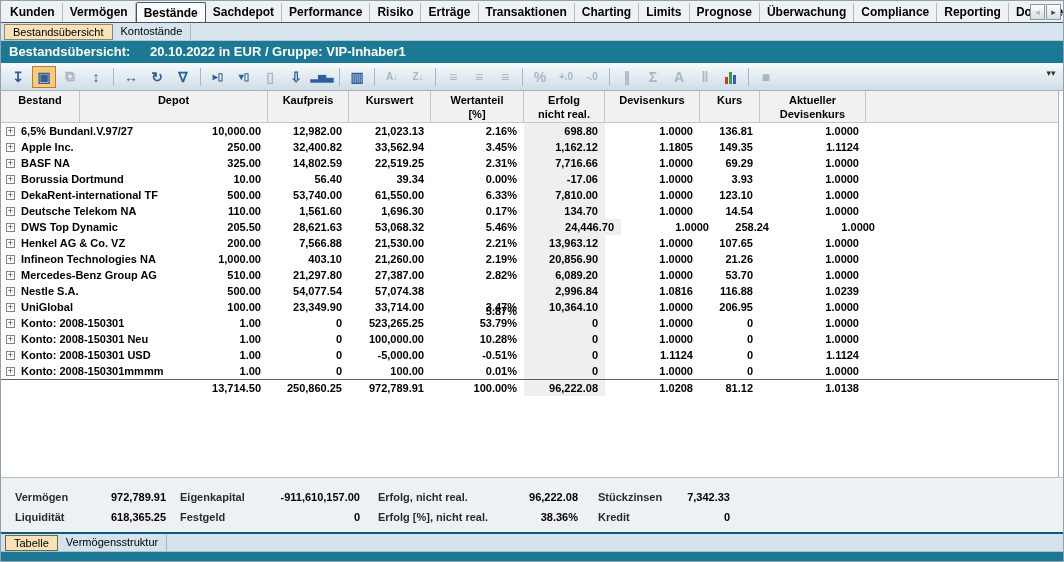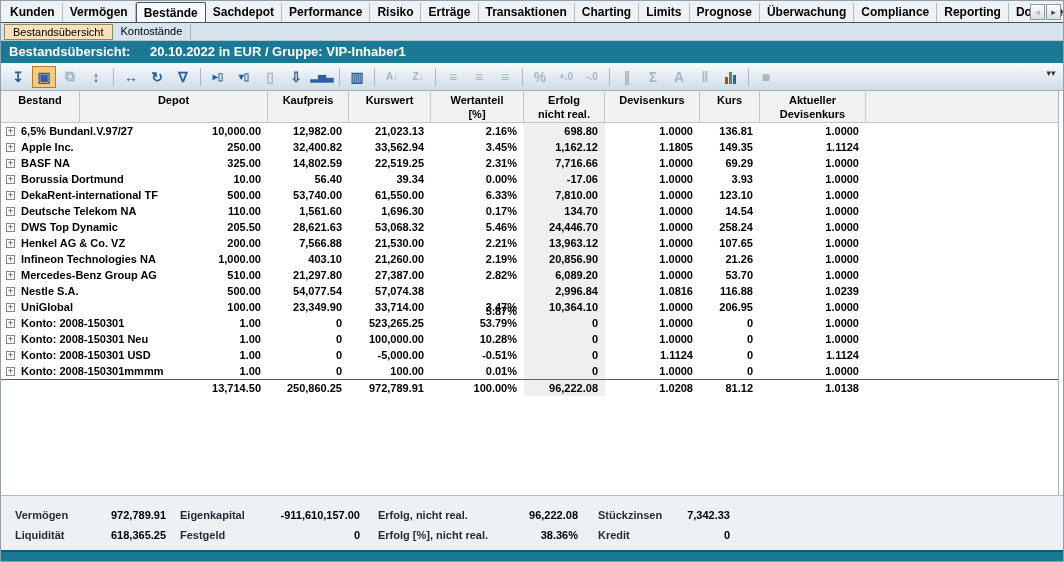--- a/index.html
+++ b/index.html
@@ -275,21 +275,21 @@
         </div>
         <div class="tr">
           <div class="td depot" style="width: 188px;">
             <span class="expander">+</span>
             <span class="pname">DWS Top Dynamic</span>
           </div>
           <div class="td" style="width: 79px;">205.50</div>
           <div class="td" style="width: 81px;">28,621.63</div>
           <div class="td" style="width: 82px;">53,068.32</div>
           <div class="td" style="width: 93px;">5.46%</div>
-          <div class="td shade" style="width: 81px;">24,446.70</div>
+          <div class="td shade" style="width: 97px;">24,446.70</div>
           <div class="td" style="width: 95px;">1.0000</div>
           <div class="td" style="width: 60px;">258.24</div>
           <div class="td" style="width: 106px;">1.0000</div>
         </div>
         <div class="tr">
           <div class="td depot" style="width: 188px;">
             <span class="expander">+</span>
             <span class="pname">Henkel AG &amp; Co. VZ</span>
           </div>
           <div class="td" style="width: 79px;">200.00</div>
@@ -451,17 +451,21 @@
         <span class="slabel" style="width: 135px;">Erfolg [%], nicht real.</span>
         <span class="svalue" style="width: 65px;">38.36%</span>
         <span style="width: 20px;"></span>
         <span class="slabel" style="width: 80px;">Kredit</span>
         <span class="svalue" style="width: 52px;">0</span>
       </div>
     </div>
 
   <div class="tealline"></div>
 
+  <div class="bottabs" id="bottomTabs">
+      <div class="btab active">Tabelle</div>
+      <div class="btab">Vermögensstruktur</div>
+    </div>
 
 
   <div class="bottomstrip"></div>
 
 </div>
 
 </body></html>

